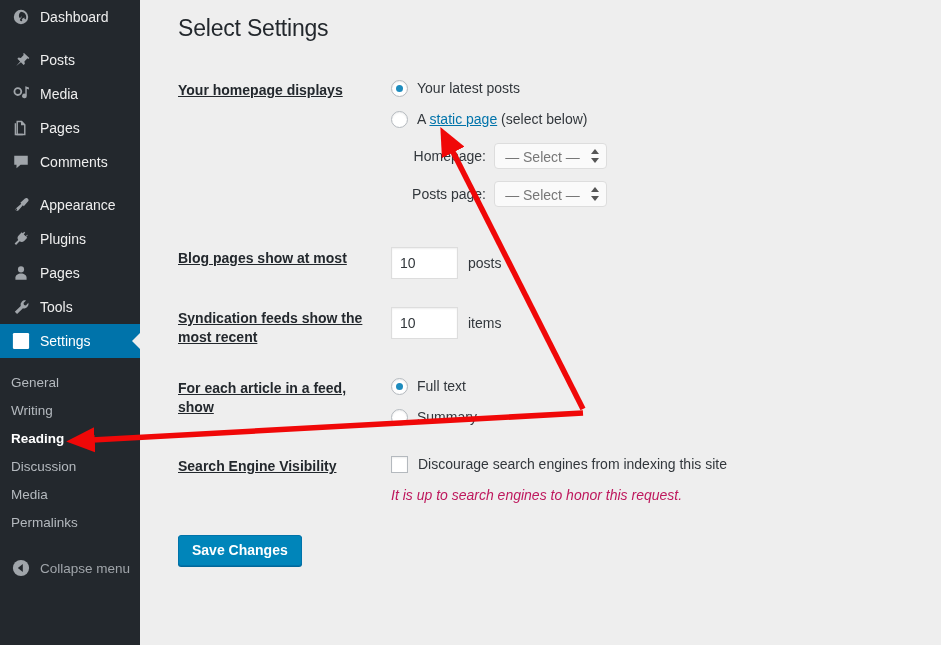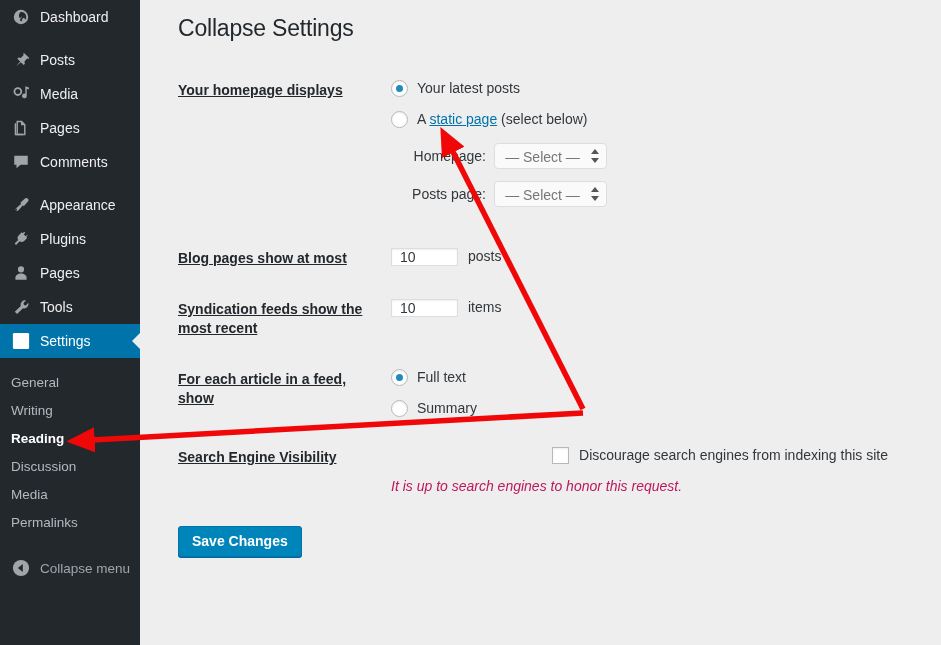--- a/index.html
+++ b/index.html
@@ -160,34 +160,34 @@
   }
   .sel-arrows i {
     display: block; width: 0; height: 0;
     border-left: 4px solid transparent;
     border-right: 4px solid transparent;
   }
   .sel-arrows i.up { border-bottom: 5px solid #555; }
   .sel-arrows i.dn { border-top: 5px solid #555; }
 
   input.num {
-    width: 67px; height: 18px;
+    width: 67px; height: 32px;
     border: 1px solid #ddd;
     background: #fff;
     font-family: "Liberation Sans", sans-serif;
     font-size: 14px;
     color: #32373c;
     padding: 0 8px;
     border-radius: 0;
     box-shadow: inset 0 1px 2px rgba(0,0,0,0.07);
   }
   .inline-unit { margin-left: 10px; font-size: 14px; color: #32373c; }
   .field-row { display: flex; align-items: center; }
 
-  .check-line { display: flex; align-items: center; justify-content: flex-end; }
+  .check-line { display: flex; align-items: center; }
   .checkbox {
     width: 17px; height: 17px;
     background: #fff; border: 1px solid #b4b9be;
     flex: none; margin-right: 10px;
     box-shadow: inset 0 1px 2px rgba(0,0,0,0.07);
   }
   .desc-italic {
     font-style: italic;
     font-size: 14px;
     color: #be185d;
@@ -340,21 +340,21 @@
             <circle cx="10" cy="10" r="9" fill="#a0a5aa"></circle>
             <polygon points="12,5.5 12,14.5 6.5,10" fill="#23282d"></polygon>
           </svg>
       </span>
       <span>Collapse menu</span>
     </div>
   </div>
 
   <div id="main">
 
-    <h1 id="page-title">Collapse Settings</h1>
+    <h1 id="page-title">Select Settings</h1>
 
     <table class="form-table">
       <tbody>
 
         <tr>
           <th>Your homepage displays</th>
           <td>
 
             <div class="radio-line">
               <span class="radio checked">

